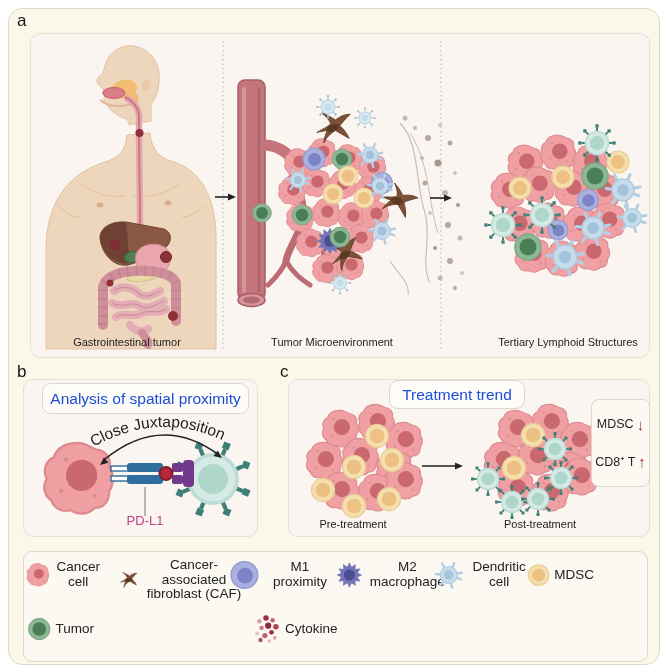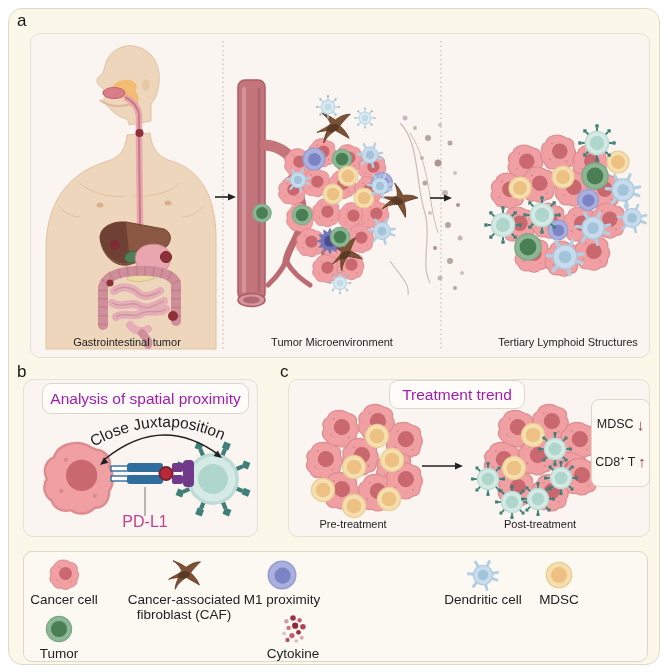--- a/index.html
+++ b/index.html
@@ -5,26 +5,26 @@
   *{margin:0;padding:0;box-sizing:border-box}
   html,body{background:#fff}
   body{font-family:"Liberation Sans",sans-serif;color:#1c1c1c}
   #canvas{position:relative;width:668px;height:672px;background:#fff;overflow:hidden}
   .abs{position:absolute}
   .frame{position:absolute;left:8px;top:8px;width:652px;height:657px;background:#fbf8e9;border:1.5px solid #dedac9;border-radius:14px}
   .panel{position:absolute;background:#fbf5f1;border:1.5px solid #e7e0d7;border-radius:10px}
   .legendpanel{position:absolute;background:#fcf9f3;border:1.5px solid #ddd6cb;border-radius:9px}
   .letter{position:absolute;font-size:17px;font-weight:400;color:#151515}
   .sec-label{position:absolute;font-size:11px;color:#1c1c1c;white-space:nowrap;transform:translateX(-50%)}
-  .titlebox{position:absolute;background:#fdfcf8;border:1.5px solid #ddd6cb;border-radius:9px;display:flex;align-items:center;justify-content:center;font-size:15.5px;color:#a21caf;white-space:nowrap}
-  .pdl1{position:absolute;font-size:16px;color:#c2418f;transform:translateX(-50%);white-space:nowrap}
+  .titlebox{position:absolute;background:#fdfcf8;border:1.5px solid #ddd6cb;border-radius:9px;display:flex;align-items:center;justify-content:center;font-size:15.5px;color:#1d4ed8;white-space:nowrap}
+  .pdl1{position:absolute;font-size:13px;color:#c2418f;transform:translateX(-50%);white-space:nowrap}
   .trendbox{position:absolute;left:591px;top:399px;width:59px;height:88px;background:#fcf9f3;border:1.5px solid #ddd6cb;border-radius:8px;display:flex;flex-direction:column;justify-content:space-around;align-items:center;padding:6px 2px}
   .trendrow{display:flex;align-items:center;gap:3px;font-size:12.5px;color:#222;white-space:nowrap}
   .trendrow .arr{color:#a83232;font-size:15px;line-height:1}
-  .leg-item{position:absolute;display:flex;flex-direction:column;align-items:center;gap:1px;font-size:13.5px;line-height:1.08;color:#222;text-align:center}
+  .leg-item{position:absolute;display:flex;flex-direction:row;align-items:center;gap:1px;font-size:13.5px;line-height:1.08;color:#222;text-align:center}
   svg{display:block}
 </style>
 </head>
 <body>
 
 <div id="canvas">
 
   <svg width="0" height="0" style="position:absolute" aria-hidden="true">
     <defs>
       <g id="sym-cancer">
@@ -428,20 +428,26 @@
           <use href="#sym-caf" transform="scale(1.1)"></use>
         </svg>
       <span>Cancer-associated fibroblast (CAF)</span>
     </div>
     <div class="leg-item" style="left:203px;top:6px;width:110px">
       <svg width="36" height="34" viewBox="-18 -17 36 34">
           <use href="#sym-m1" transform="scale(1.25)"></use>
         </svg>
       <span>M1 proximity</span>
     </div>
+    <div class="leg-item" style="left:310px;top:6px;width:115px">
+      <svg width="36" height="34" viewBox="-18 -17 36 34">
+          <use href="#sym-m2"></use>
+        </svg>
+      <span>M2 macrophage</span>
+    </div>
     <div class="leg-item" style="left:409px;top:6px;width:100px">
       <svg width="36" height="34" viewBox="-18 -17 36 34">
           <use href="#sym-dend" transform="scale(1.15)"></use>
         </svg>
       <span>Dendritic cell</span>
     </div>
     <div class="leg-item" style="left:500px;top:6px;width:70px">
       <svg width="36" height="34" viewBox="-18 -17 36 34">
           <use href="#sym-mdsc" transform="scale(1.15)"></use>
         </svg>

